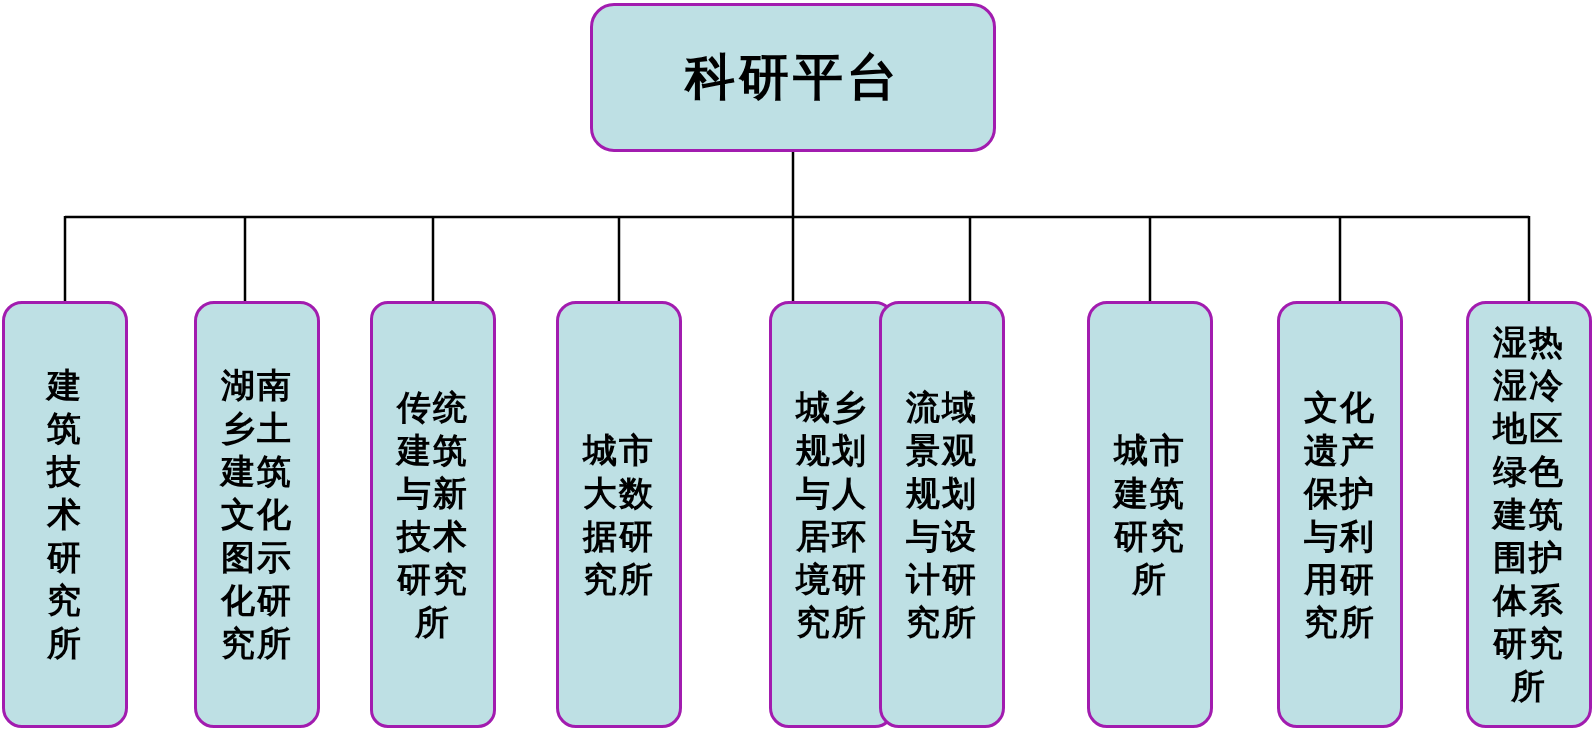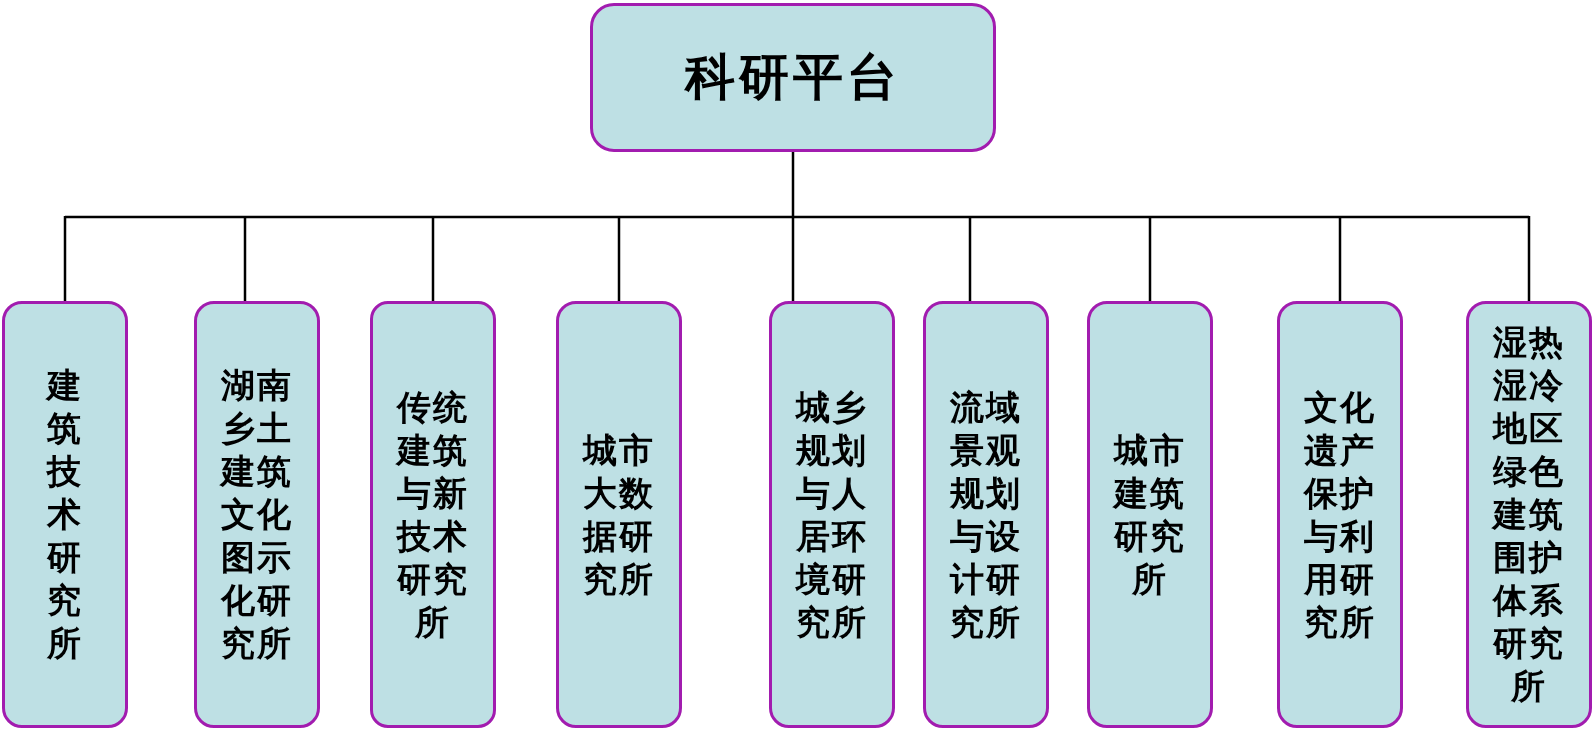--- a/index.html
+++ b/index.html
@@ -55,21 +55,21 @@
   }
   .child-node .node-label {
     display: block;
     width: 100%;
   }
   .c0 { left: 2px; }
   .c1 { left: 194px; }
   .c2 { left: 370px; border-radius: 18px; }
   .c3 { left: 556px; }
   .c4 { left: 730px; margin-left: 39px; }
-  .c5 { left: 923px; }
+  .c5 { left: 879px; }
   .c6 { left: 1087px; }
   .c7 { left: 1277px; }
   .c8 { left: 1466px; }
 </style>
 </head>
 <body>
 
 <div class="canvas">
 
   <svg class="connectors" viewBox="0 0 1594 735" xmlns="http://www.w3.org/2000/svg">

